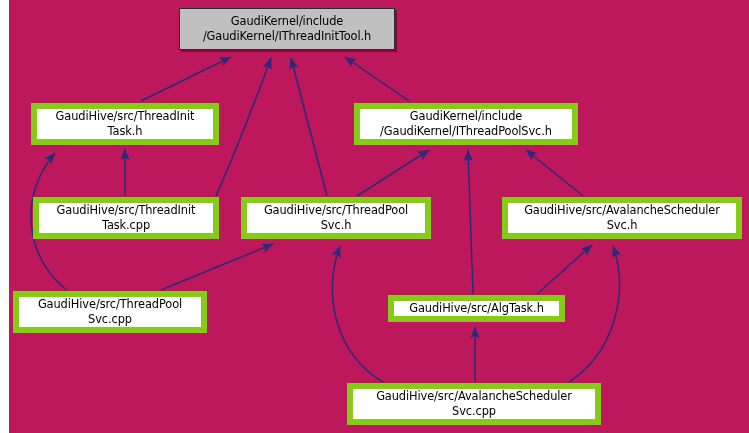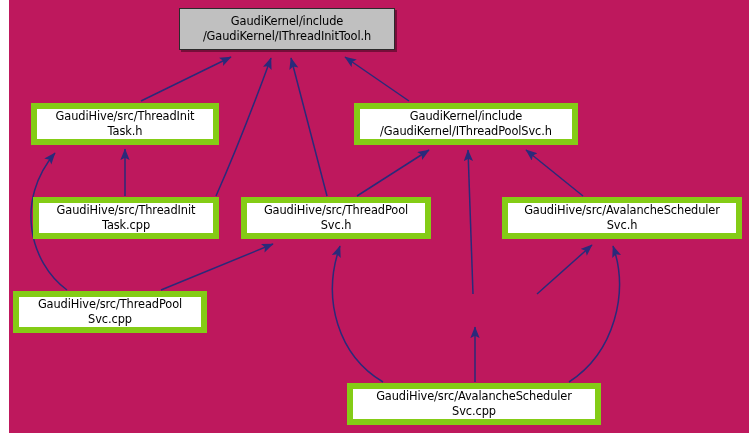--- a/index.html
+++ b/index.html
@@ -123,19 +123,22 @@
   <div class="node" style="left:493px; top:197px; width:240px; height:42px;">
     <span class="node-label">GaudiHive/src/AvalancheScheduler
 Svc.h</span>
   </div>
 
   <div class="node" style="left:4px; top:291px; width:194px; height:42px;">
     <span class="node-label">GaudiHive/src/ThreadPool
 Svc.cpp</span>
   </div>
 
+  <div class="node" style="left:379px; top:295px; width:177px; height:27px;">
+    <span class="node-label">GaudiHive/src/AlgTask.h</span>
+  </div>
 
   <div class="node" style="left:338px; top:383px; width:254px; height:42px;">
     <span class="node-label">GaudiHive/src/AvalancheScheduler
 Svc.cpp</span>
   </div>
 
 </div>
 
 </body></html>

